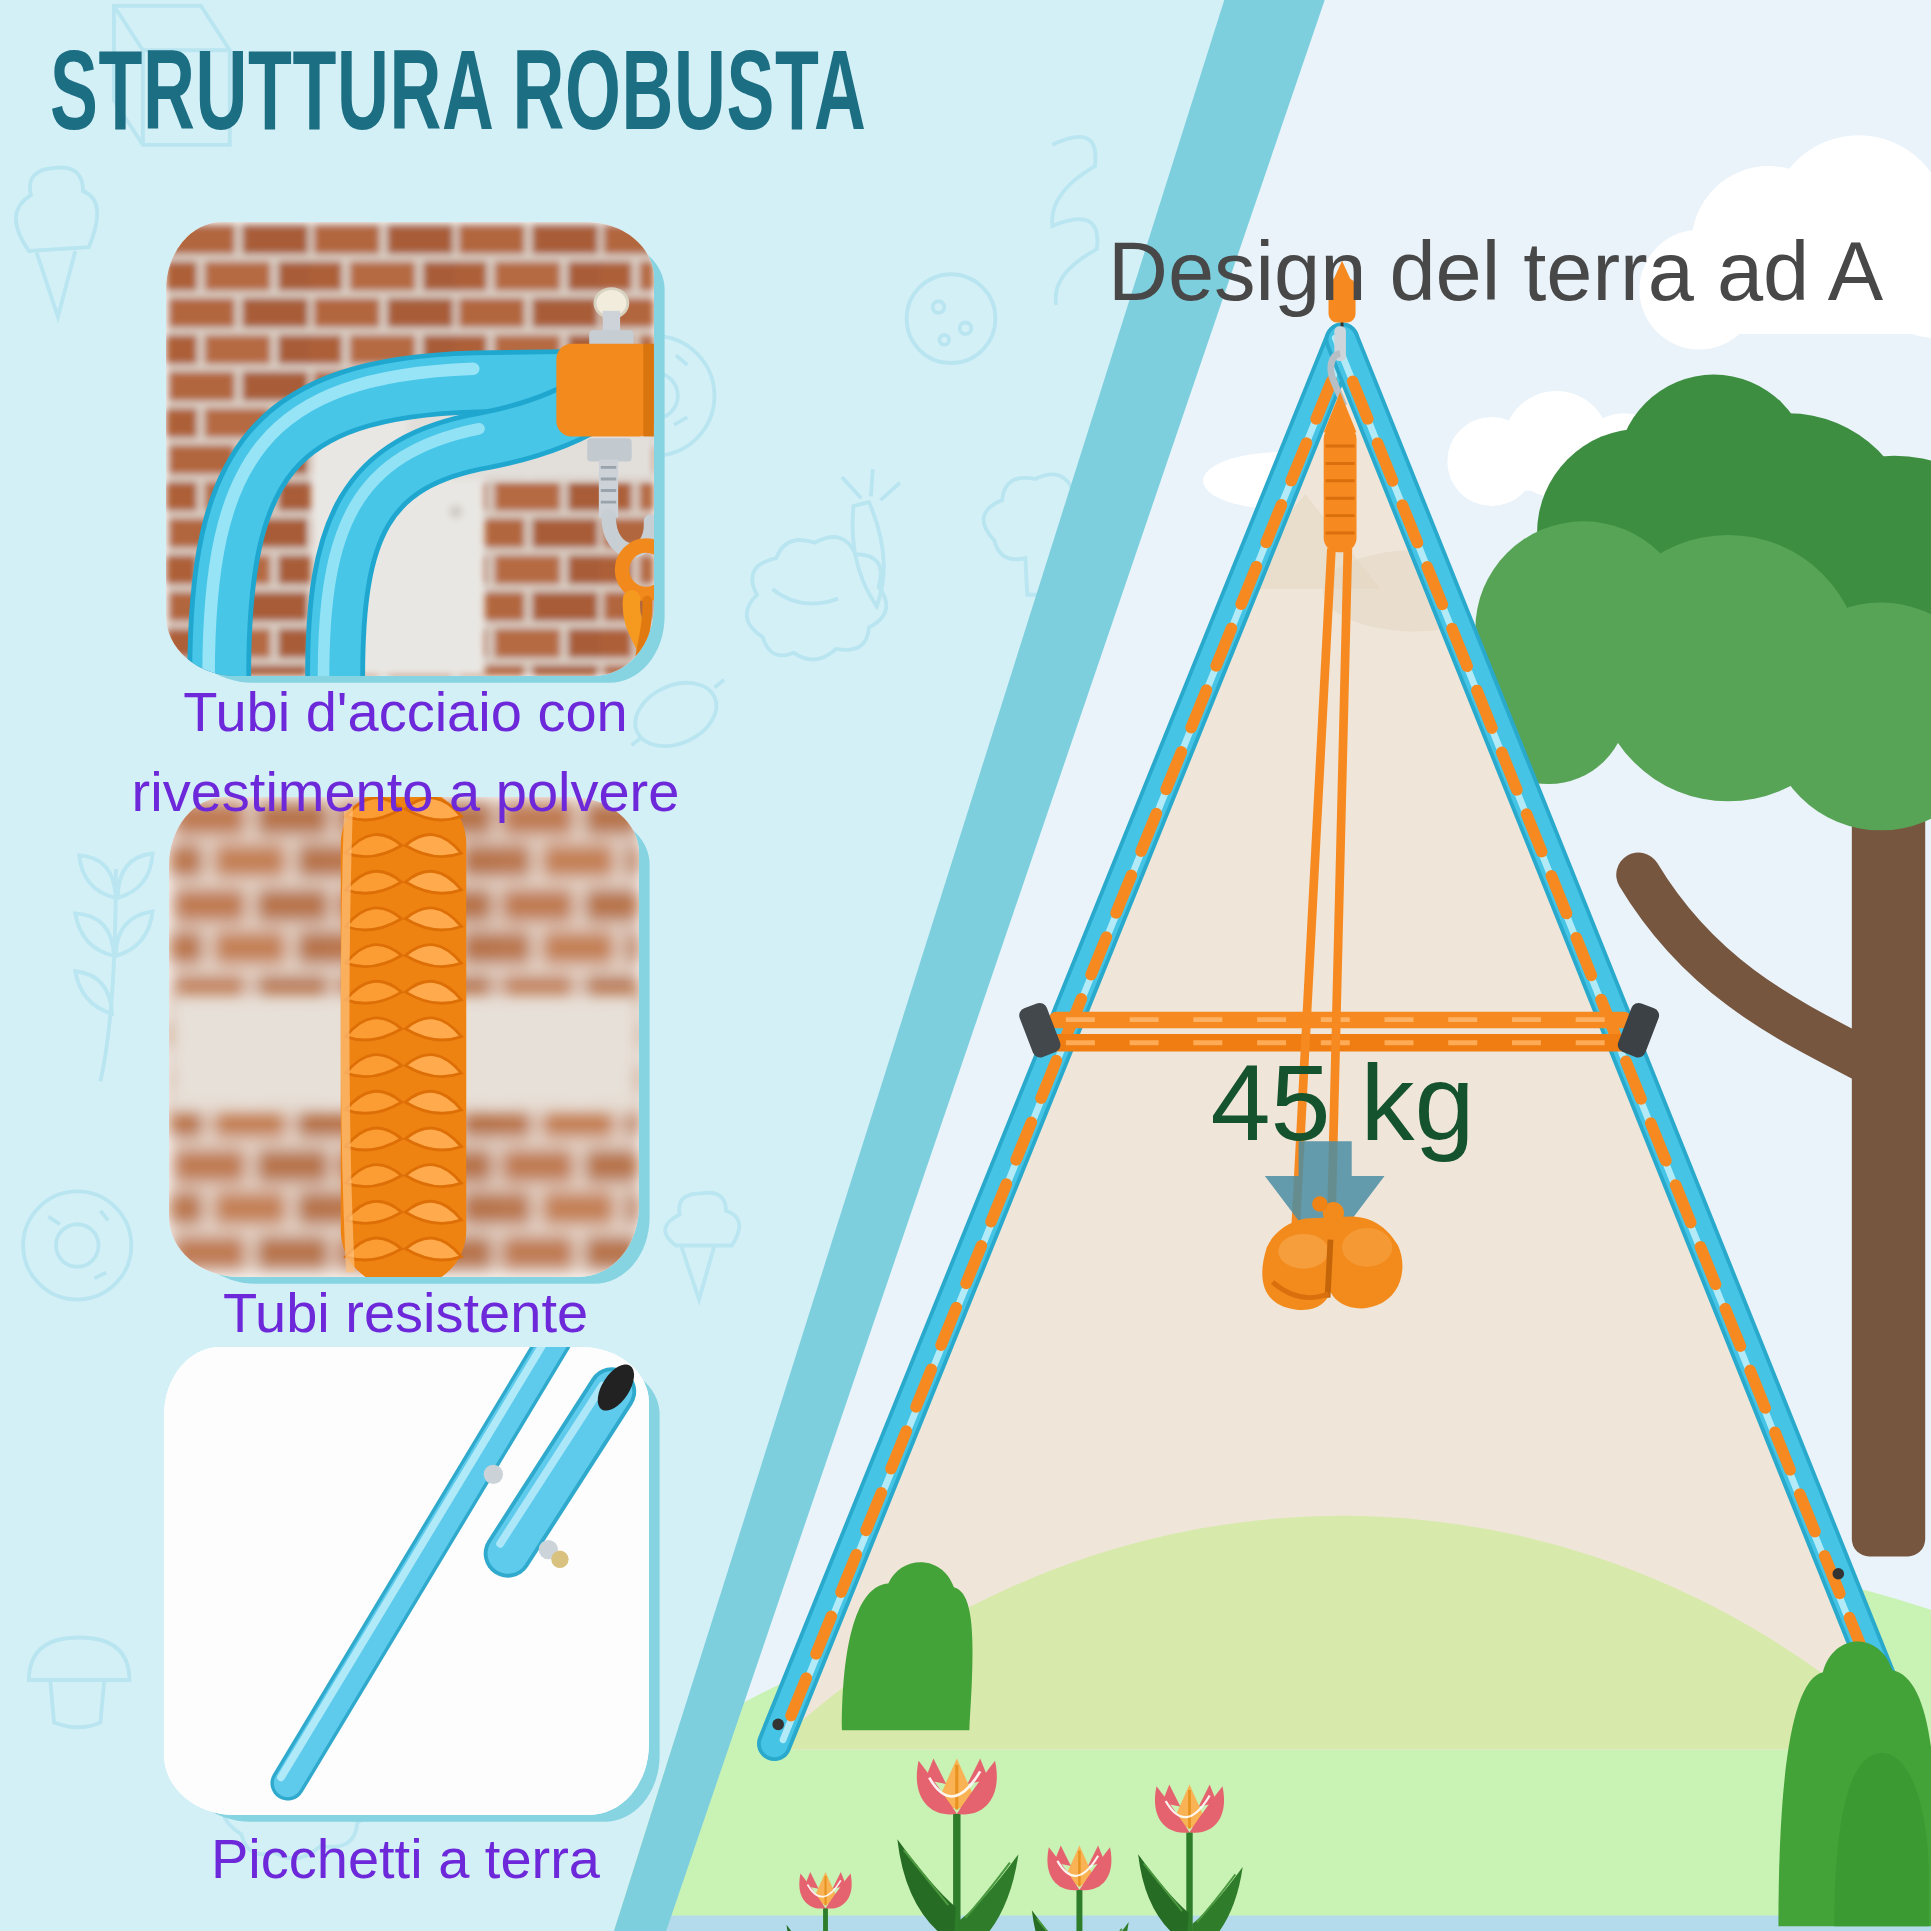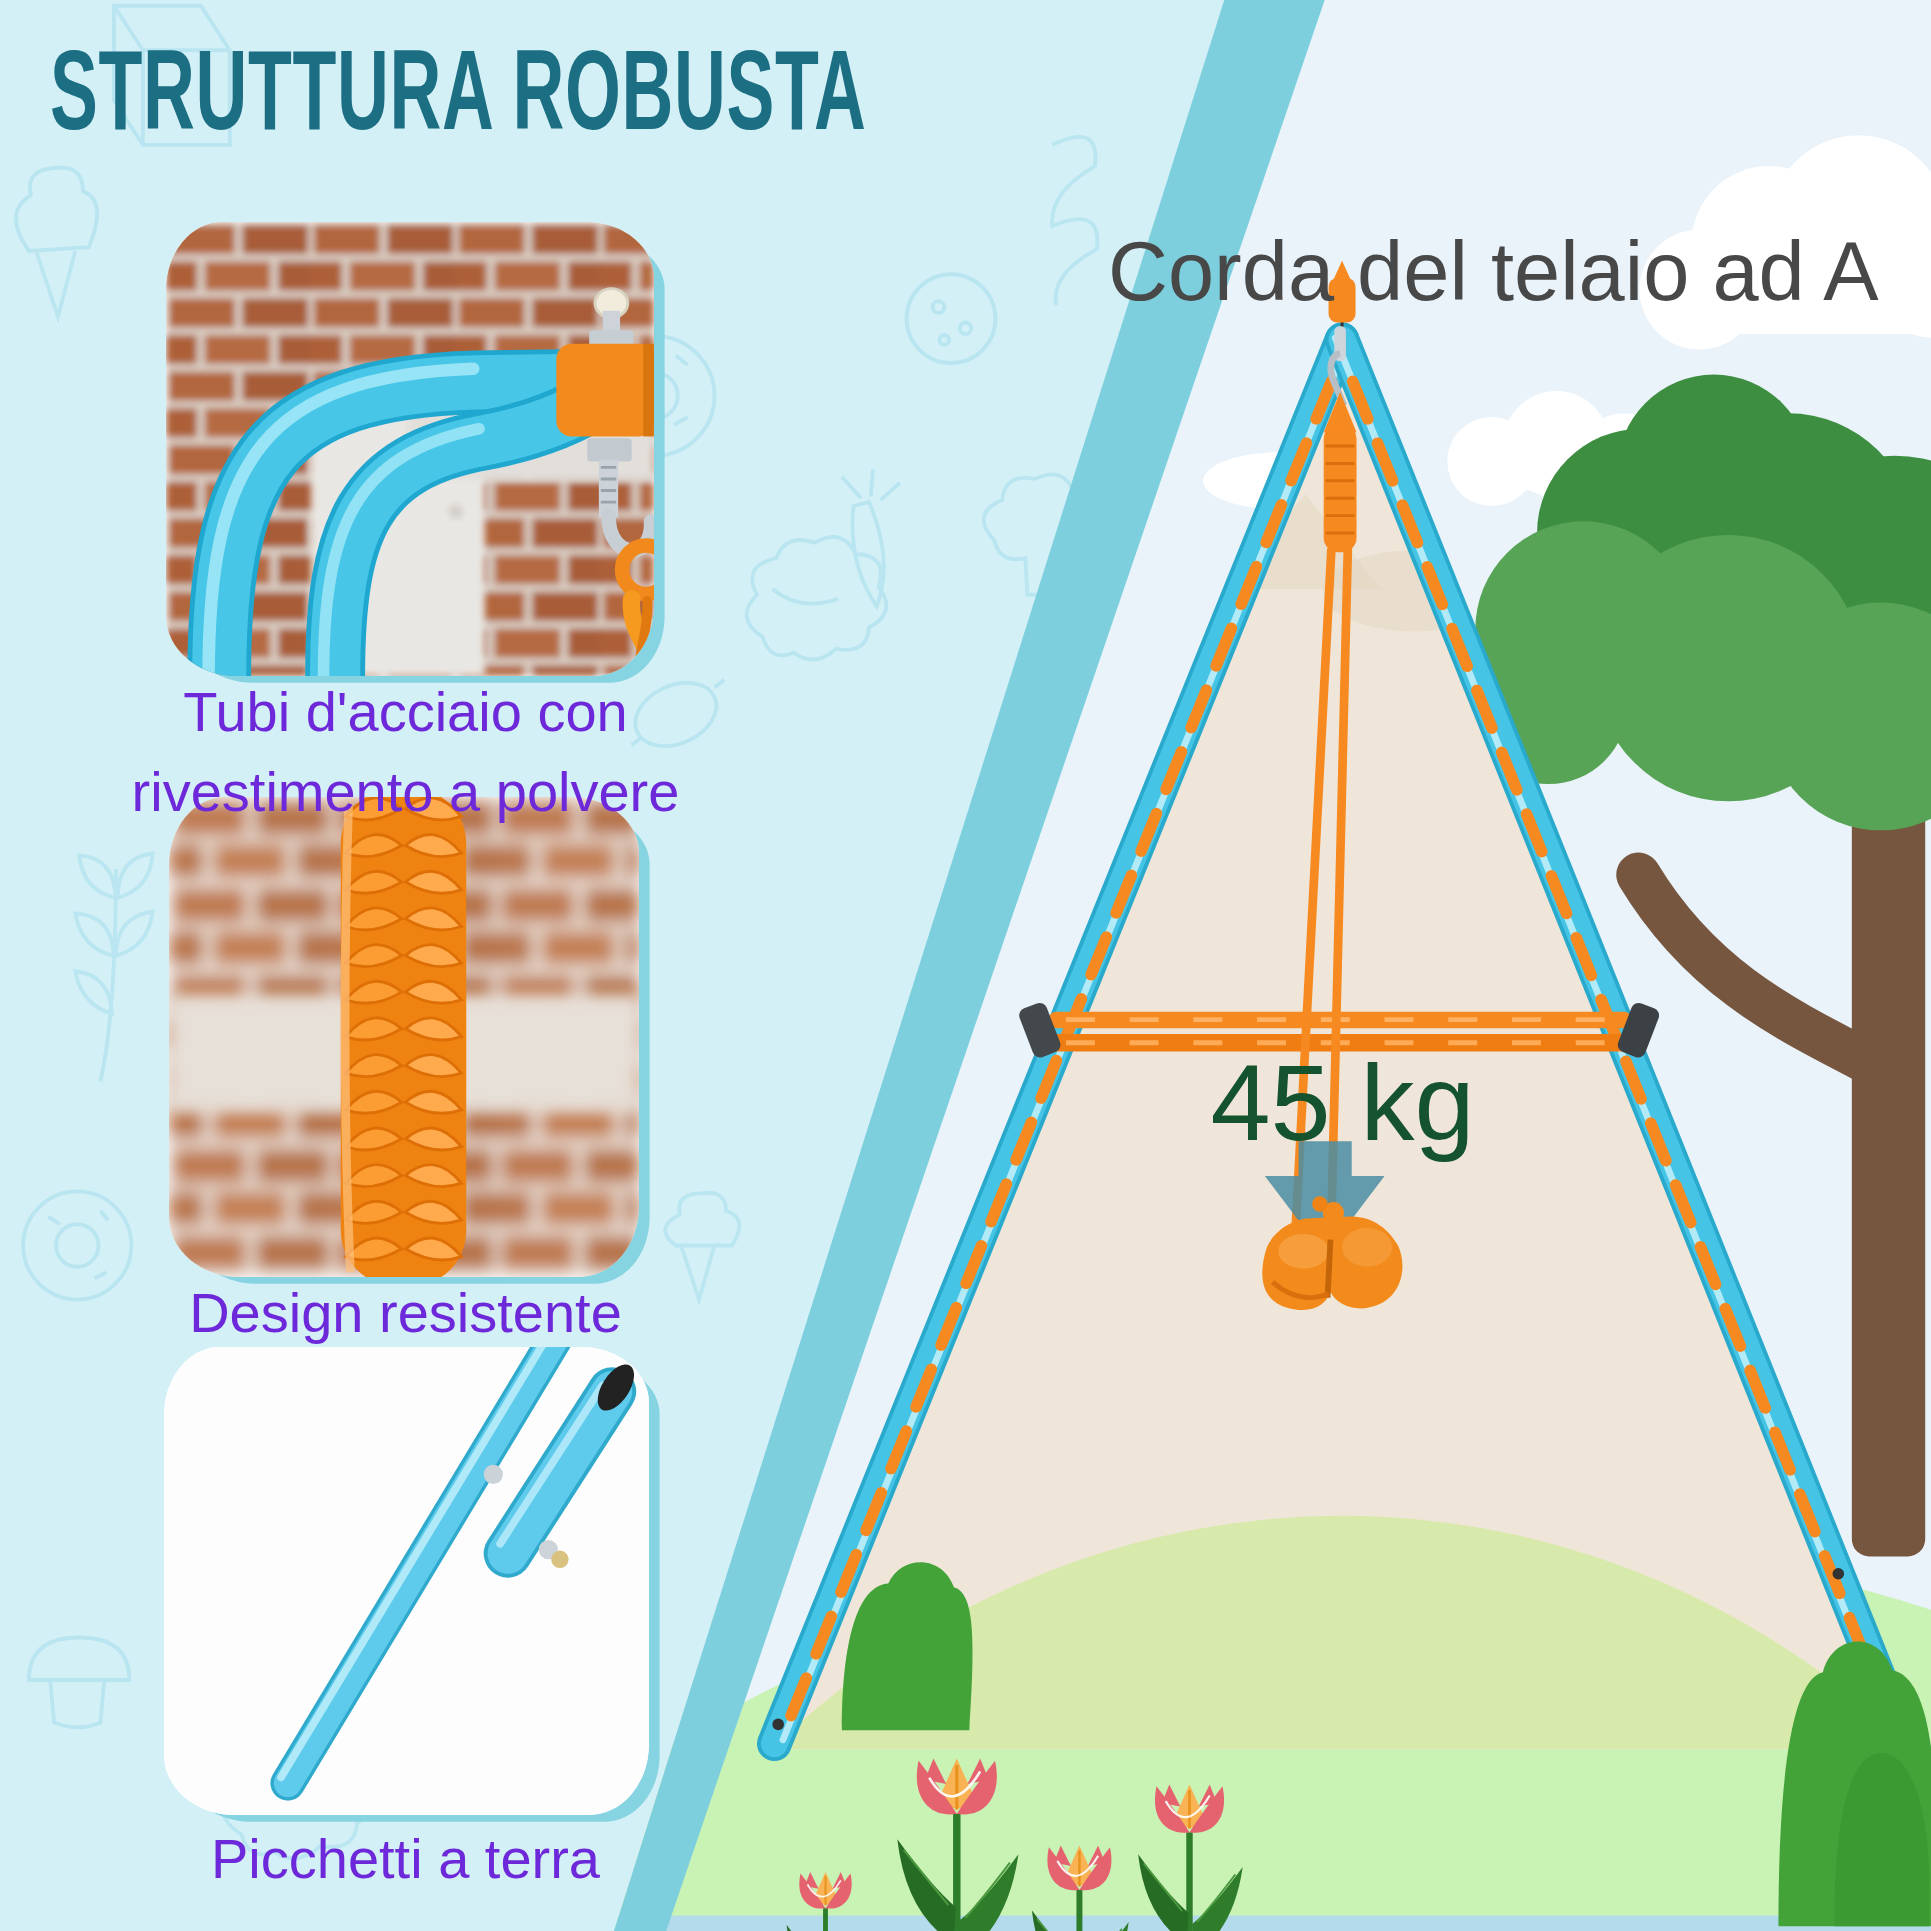--- a/index.html
+++ b/index.html
@@ -324,20 +324,20 @@
         <path d="M454,40 L348,204" stroke="#b9ecfa" stroke-width="8" opacity=".85"></path>
       </g>
       <ellipse cx="468" cy="42" rx="27" ry="14" fill="#222" transform="rotate(-57 468 42)"></ellipse>
       <circle cx="341" cy="132" r="10" fill="#ccd3d8"></circle>
       <circle cx="398" cy="210" r="10" fill="#cdd4d9"></circle>
       <circle cx="410" cy="220" r="9" fill="#d9c27f"></circle>
     </svg>
   </div>
 
   <div class="txt page-title">STRUTTURA ROBUSTA</div>
-  <div class="txt frame-title">Corda del telaio ad A</div>
+  <div class="txt frame-title">Design del terra ad A</div>
   <div class="txt weight">45 kg</div>
   <div class="txt caption cap1">Tubi d'acciaio con rivestimento a polvere</div>
-  <div class="txt caption cap2">Design resistente</div>
+  <div class="txt caption cap2">Tubi resistente</div>
   <div class="txt caption cap3">Picchetti a terra</div>
 
 </div>
 
 
 </body></html>

